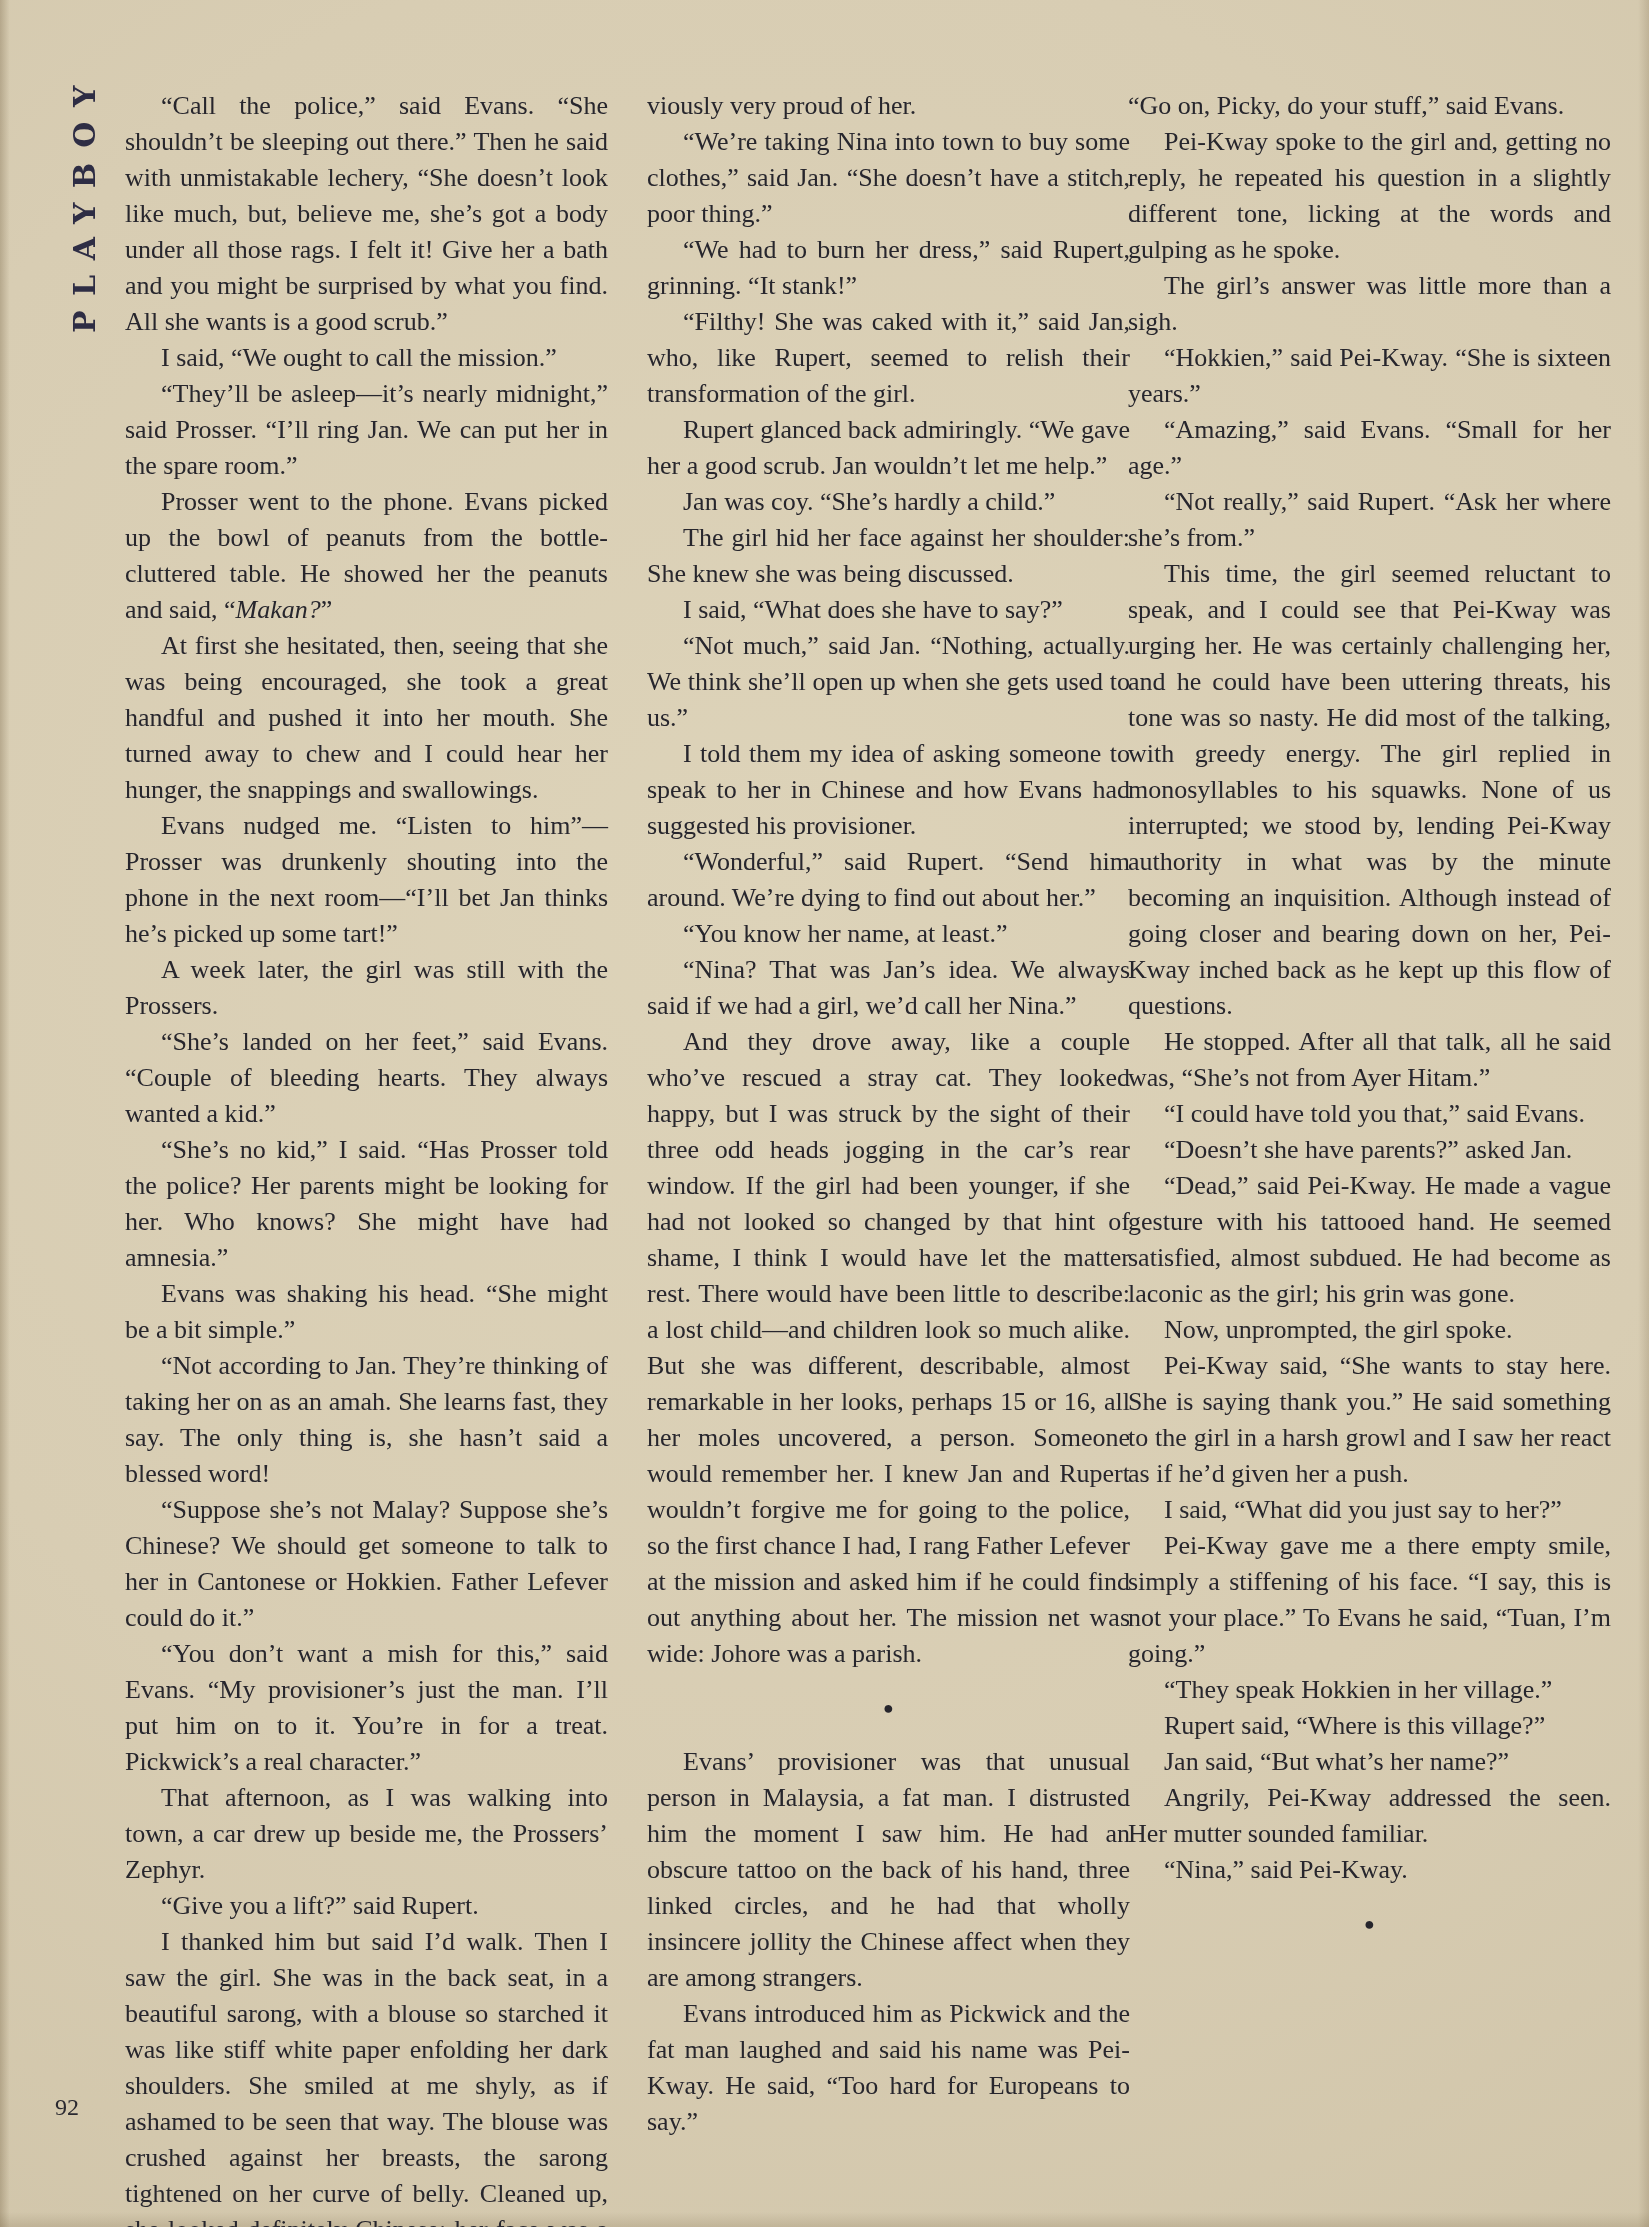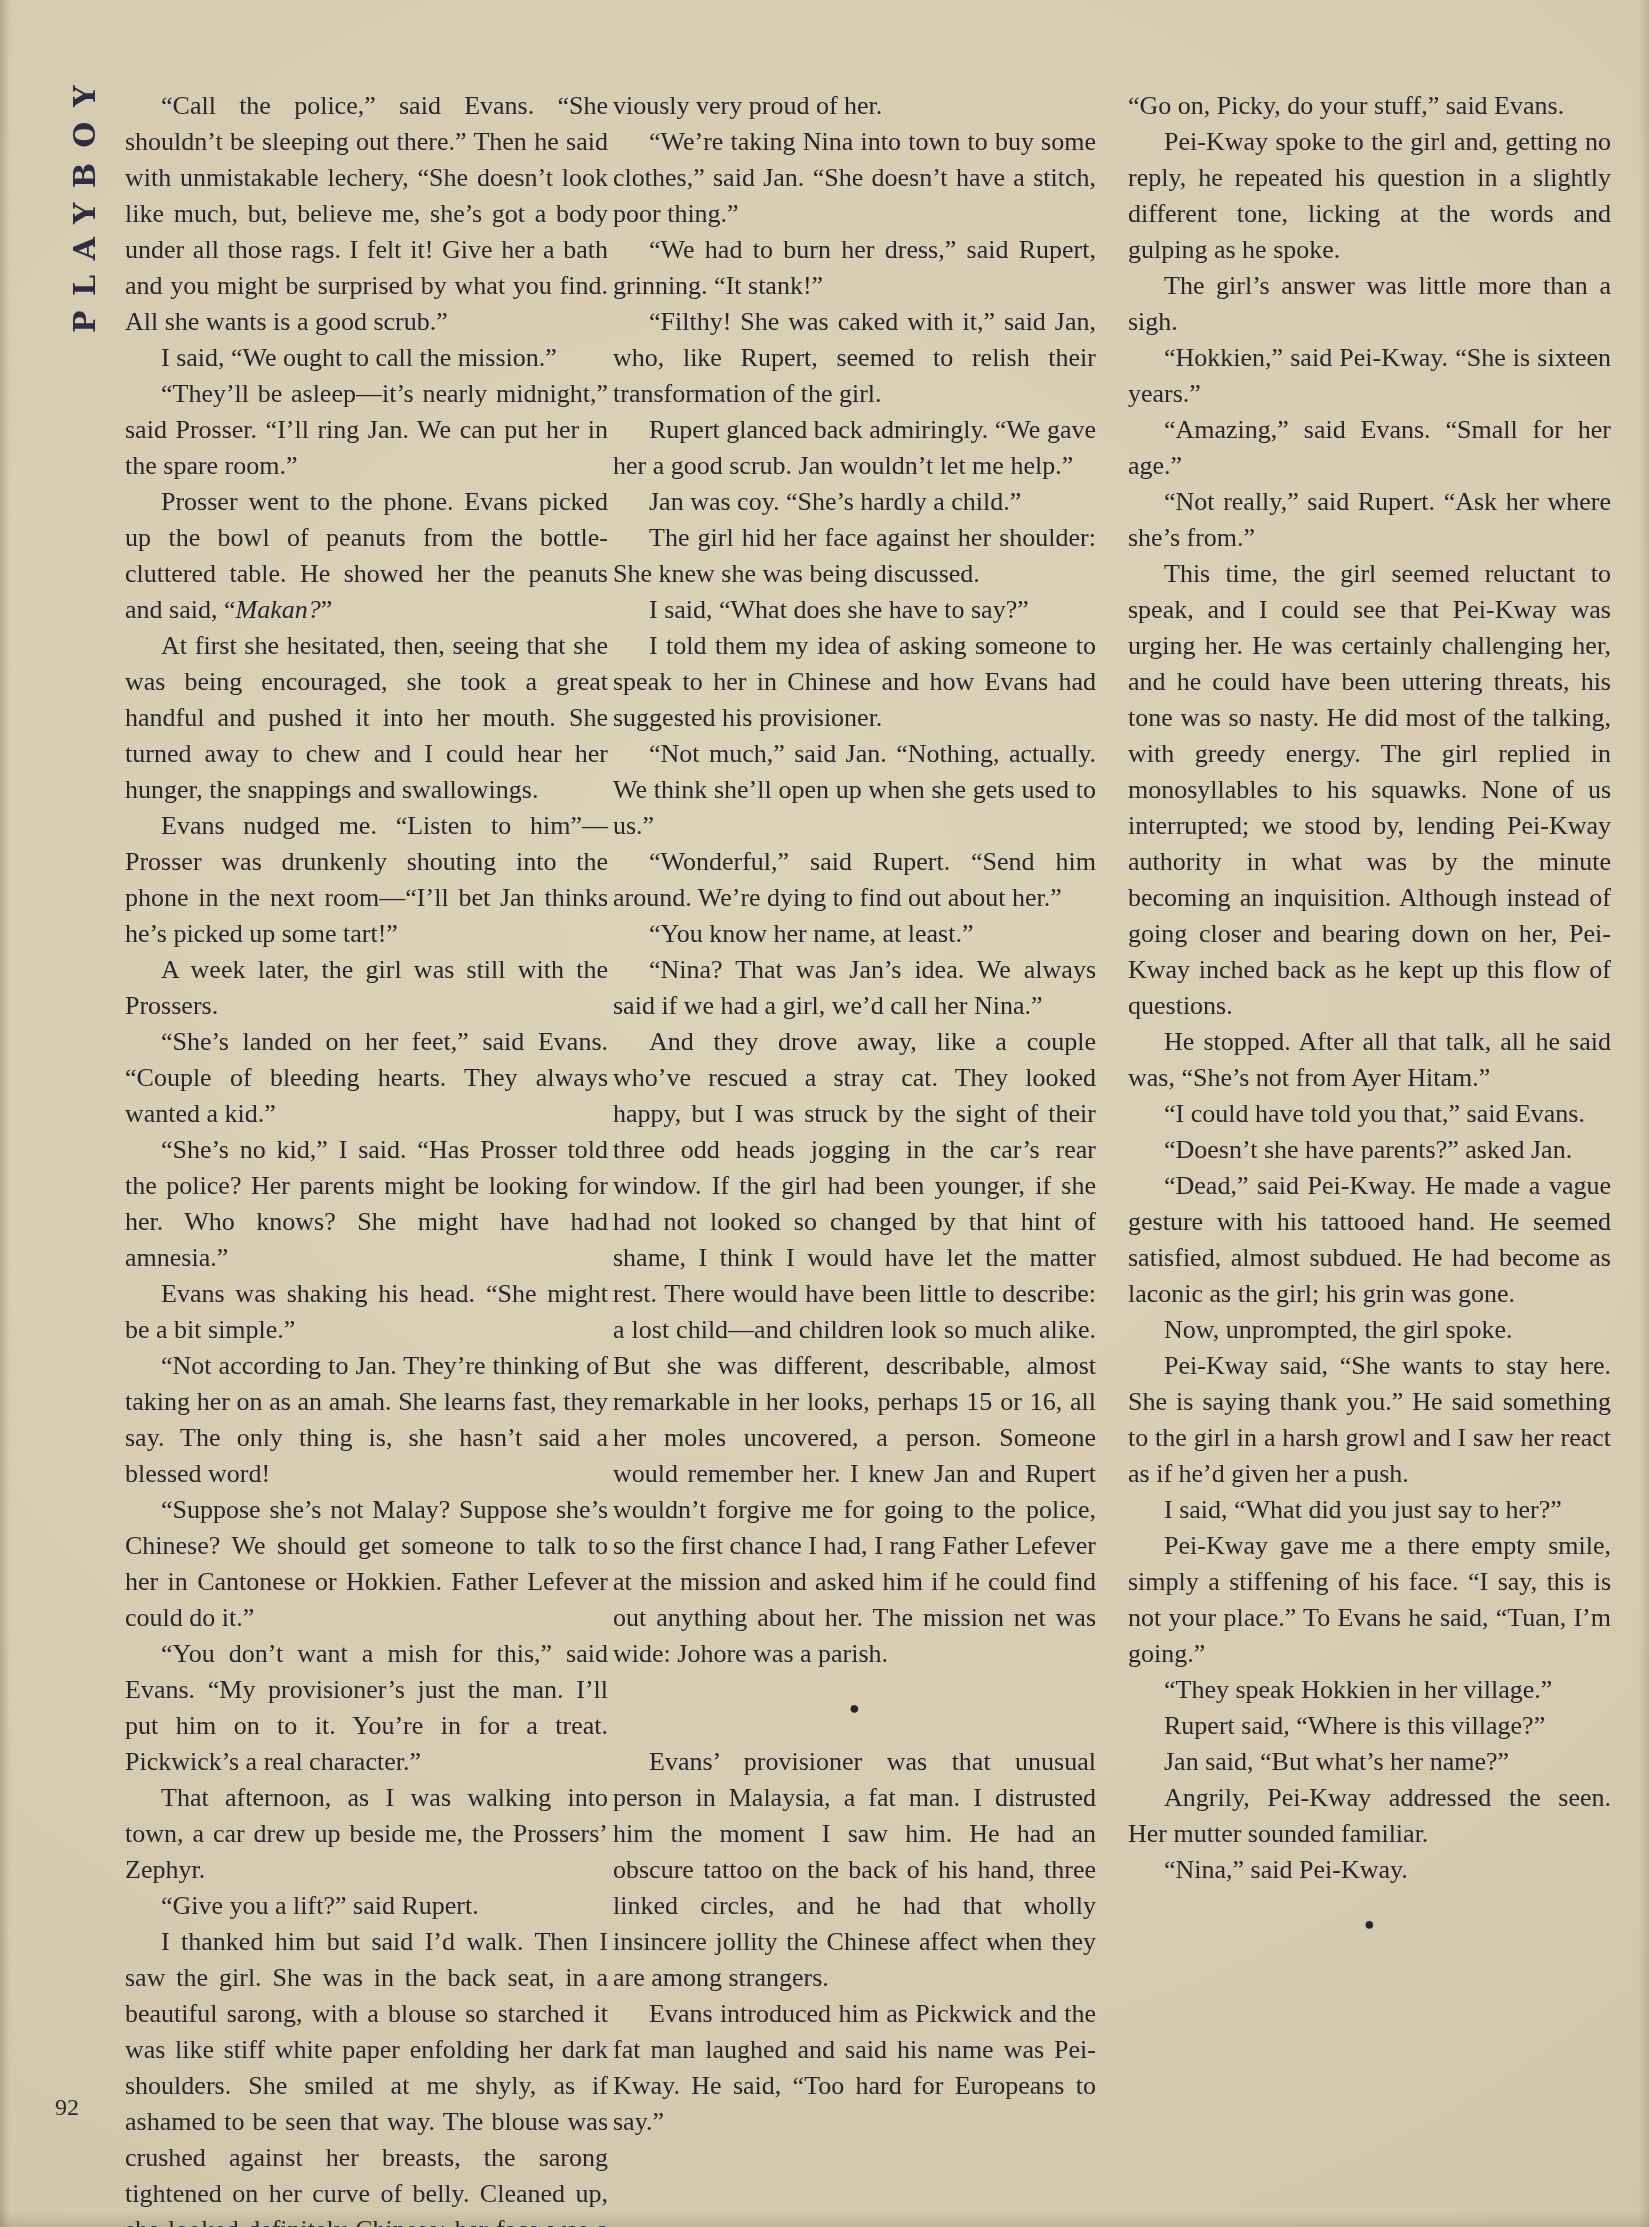--- a/index.html
+++ b/index.html
@@ -16,21 +16,21 @@
     font-family:"Liberation Serif", serif;
     color:#27262d;
   }
   .col{
     position:absolute;top:88px;width:483px;
     font-size:26px;line-height:36px;
     text-align:justify;
     hyphens:auto;
   }
   #col1{left:125px}
-  #col2{left:613px}
+  #col2{left:647px}
   #col3{left:1128px}
   .para{margin:0;text-indent:36px;}
   .para.noindent{text-indent:0;}
   .para em{font-style:italic;}
   .bullet{
     margin:18px 0;text-align:center;text-indent:0;
     font-size:18px;line-height:36px;color:#26252c;
   }
   .spine{
     position:absolute;left:67px;top:333px;
@@ -73,22 +73,22 @@
     </div>
   <div class="col" id="col2">
       <p class="para noindent"><span>viously very proud of her.</span></p>
       <p class="para"><span>“We’re taking Nina into town to buy some clothes,” said Jan. “She doesn’t have a stitch, poor thing.”</span></p>
       <p class="para"><span>“We had to burn her dress,” said Rupert, grinning. “It stank!”</span></p>
       <p class="para"><span>“Filthy! She was caked with it,” said Jan, who, like Rupert, seemed to relish their transformation of the girl.</span></p>
       <p class="para"><span>Rupert glanced back admiringly. “We gave her a good scrub. Jan wouldn’t let me help.”</span></p>
       <p class="para"><span>Jan was coy. “She’s hardly a child.”</span></p>
       <p class="para"><span>The girl hid her face against her shoulder: She knew she was being discussed.</span></p>
       <p class="para"><span>I said, “What does she have to say?”</span></p>
+      <p class="para"><span>“Not much,” said Jan. “Nothing, actually. We think she’ll open up when she gets used to us.”</span></p>
       <p class="para"><span>I told them my idea of asking someone to speak to her in Chinese and how Evans had suggested his provisioner.</span></p>
-      <p class="para"><span>“Not much,” said Jan. “Nothing, actually. We think she’ll open up when she gets used to us.”</span></p>
       <p class="para"><span>“Wonderful,” said Rupert. “Send him around. We’re dying to find out about her.”</span></p>
       <p class="para"><span>“You know her name, at least.”</span></p>
       <p class="para"><span>“Nina? That was Jan’s idea. We always said if we had a girl, we’d call her Nina.”</span></p>
       <p class="para"><span>And they drove away, like a couple who’ve rescued a stray cat. They looked happy, but I was struck by the sight of their three odd heads jogging in the car’s rear window. If the girl had been younger, if she had not looked so changed by that hint of shame, I think I would have let the matter rest. There would have been little to describe: a lost child—and children look so much alike. But she was different, describable, almost remarkable in her looks, perhaps 15 or 16, all her moles uncovered, a person. Someone would remember her. I knew Jan and Rupert wouldn’t forgive me for going to the police, so the first chance I had, I rang Father Lefever at the mission and asked him if he could find out anything about her. The mission net was wide: Johore was a parish.</span></p>
       <div class="bullet">●</div>
       <p class="para"><span>Evans’ provisioner was that unusual person in Malaysia, a fat man. I distrusted him the moment I saw him. He had an obscure tattoo on the back of his hand, three linked circles, and he had that wholly insincere jollity the Chinese affect when they are among strangers.</span></p>
       <p class="para"><span>Evans introduced him as Pickwick and the fat man laughed and said his name was Pei-Kway. He said, “Too hard for Europeans to say.”</span></p>
     </div>
   <div class="col" id="col3">
       <p class="para noindent"><span>“Go on, Picky, do your stuff,” said Evans.</span></p>

